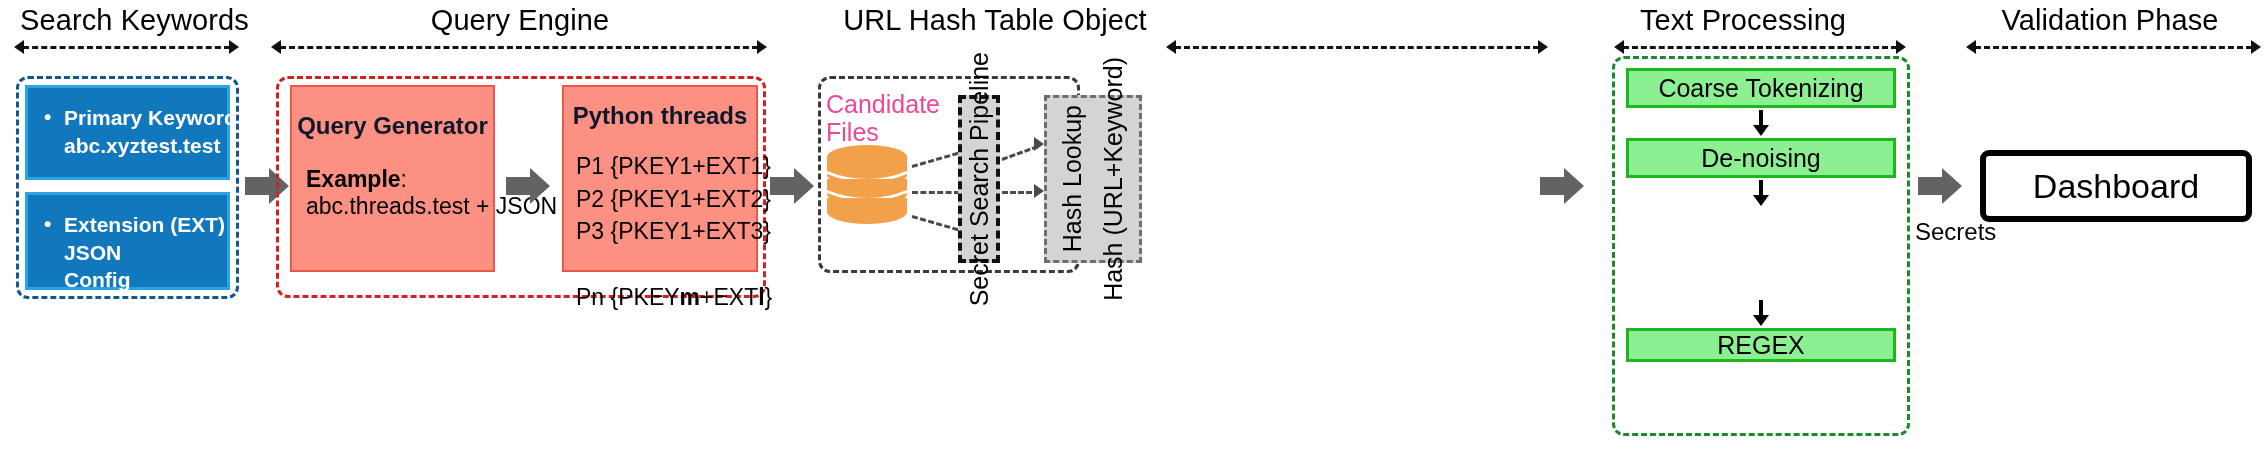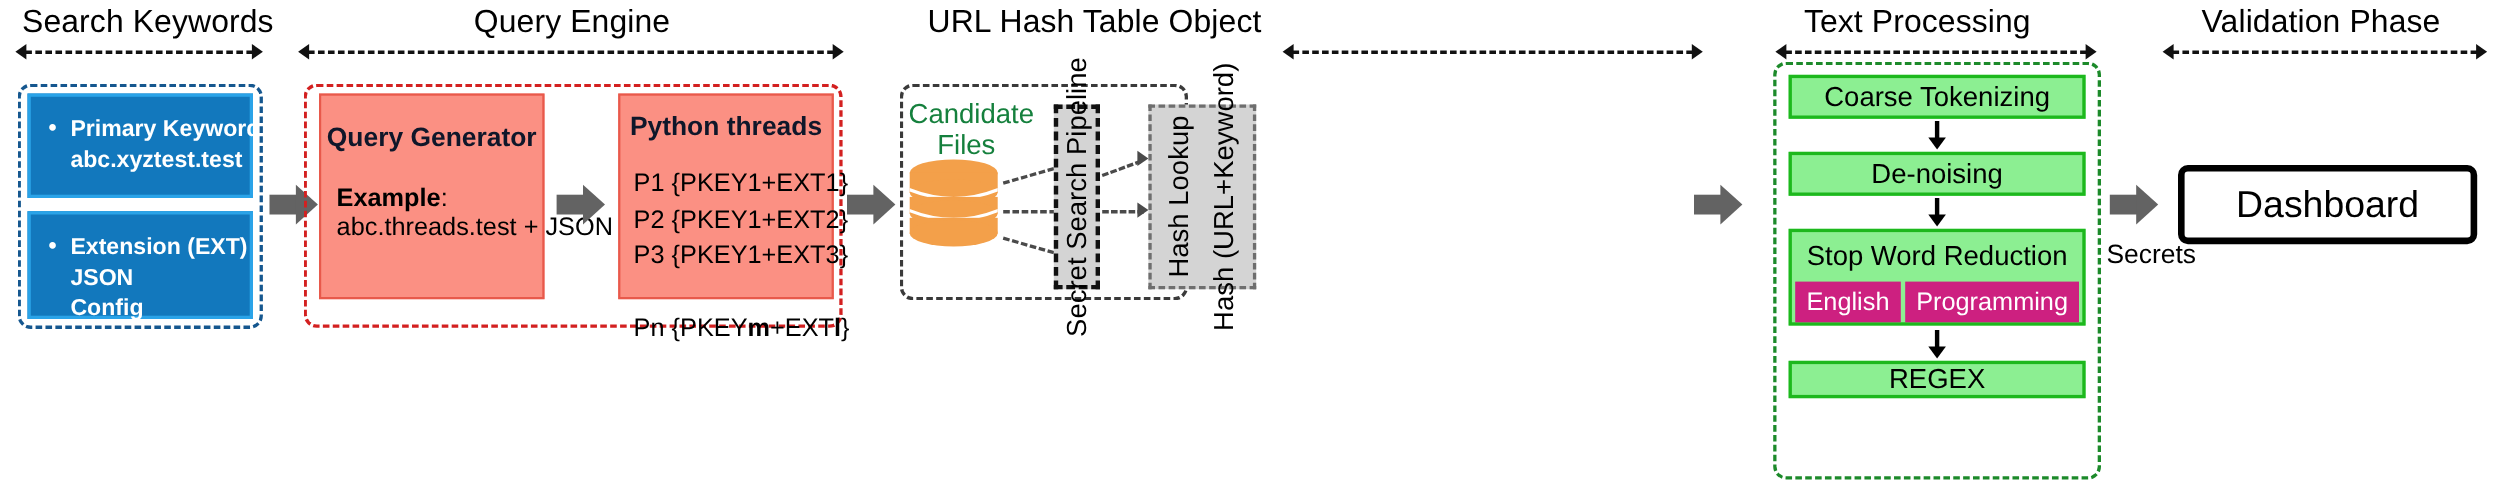--- a/index.html
+++ b/index.html
@@ -123,22 +123,22 @@
     color: #000;
     line-height: 1.42;
     white-space: nowrap;
   }
   .thread-line b { font-weight: bold; }
 
   
   .panel-label {
     position: absolute;
     font-size: 25px;
-    color: #15803d;
-    text-align: center;
+    color: #ec4899;
+    text-align: left;
     line-height: 1.12;
     white-space: nowrap;
   }
   .vbox {
     position: absolute;
     box-sizing: border-box;
     background: #d4d4d4;
     display: flex;
     align-items: center;
     justify-content: center;
@@ -417,27 +417,20 @@
 
   <div class="green-box" style="left:1626px; top:138px; width:270px; height:40px;">
     <span>De-noising</span>
   </div>
 
   <div class="down-arrow" style="left:1753px; top:180px; height:26px;">
     <div class="shaft" style="height:16px;"></div>
     <div class="head"></div>
   </div>
 
-  <div class="green-box stack" style="left:1626px; top:208px; width:270px; height:88px;">
-    <div class="gb-head" style="margin-top:3px;">Stop Word Reduction</div>
-    <div class="gb-tags" style="margin-top:4px;">
-      <div class="gb-tag" style="width:92px;">English</div>
-      <div class="gb-tag" style="width:160px;">Programming</div>
-    </div>
-  </div>
 
   <div class="down-arrow" style="left:1753px; top:300px; height:26px;">
     <div class="shaft" style="height:16px;"></div>
     <div class="head"></div>
   </div>
 
   <div class="green-box" style="left:1626px; top:328px; width:270px; height:34px;">
     <span>REGEX</span>
   </div>
 

